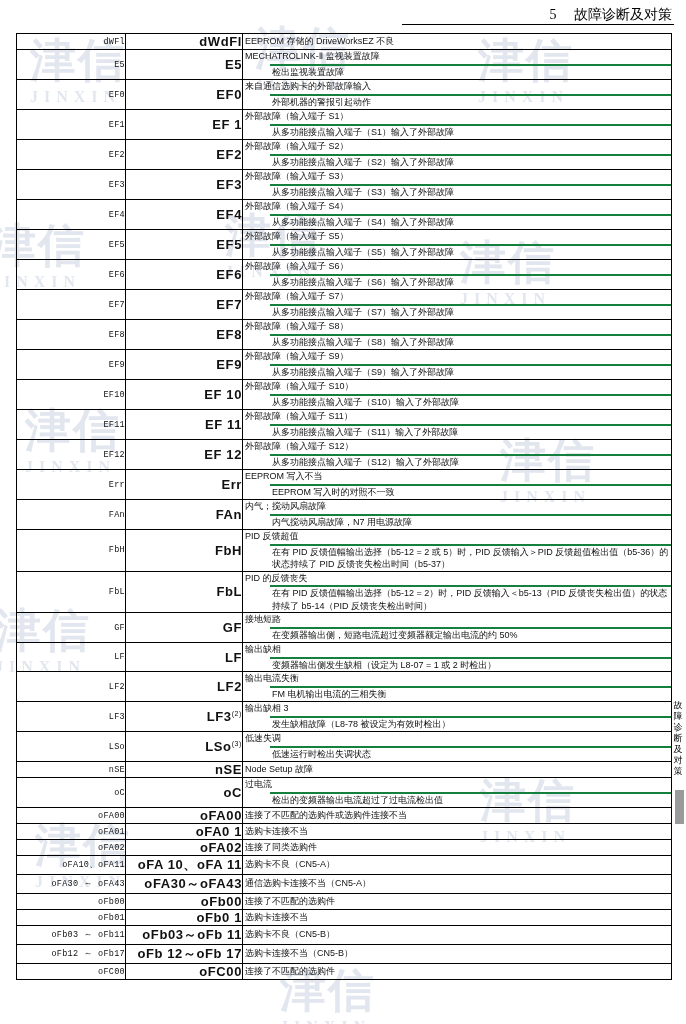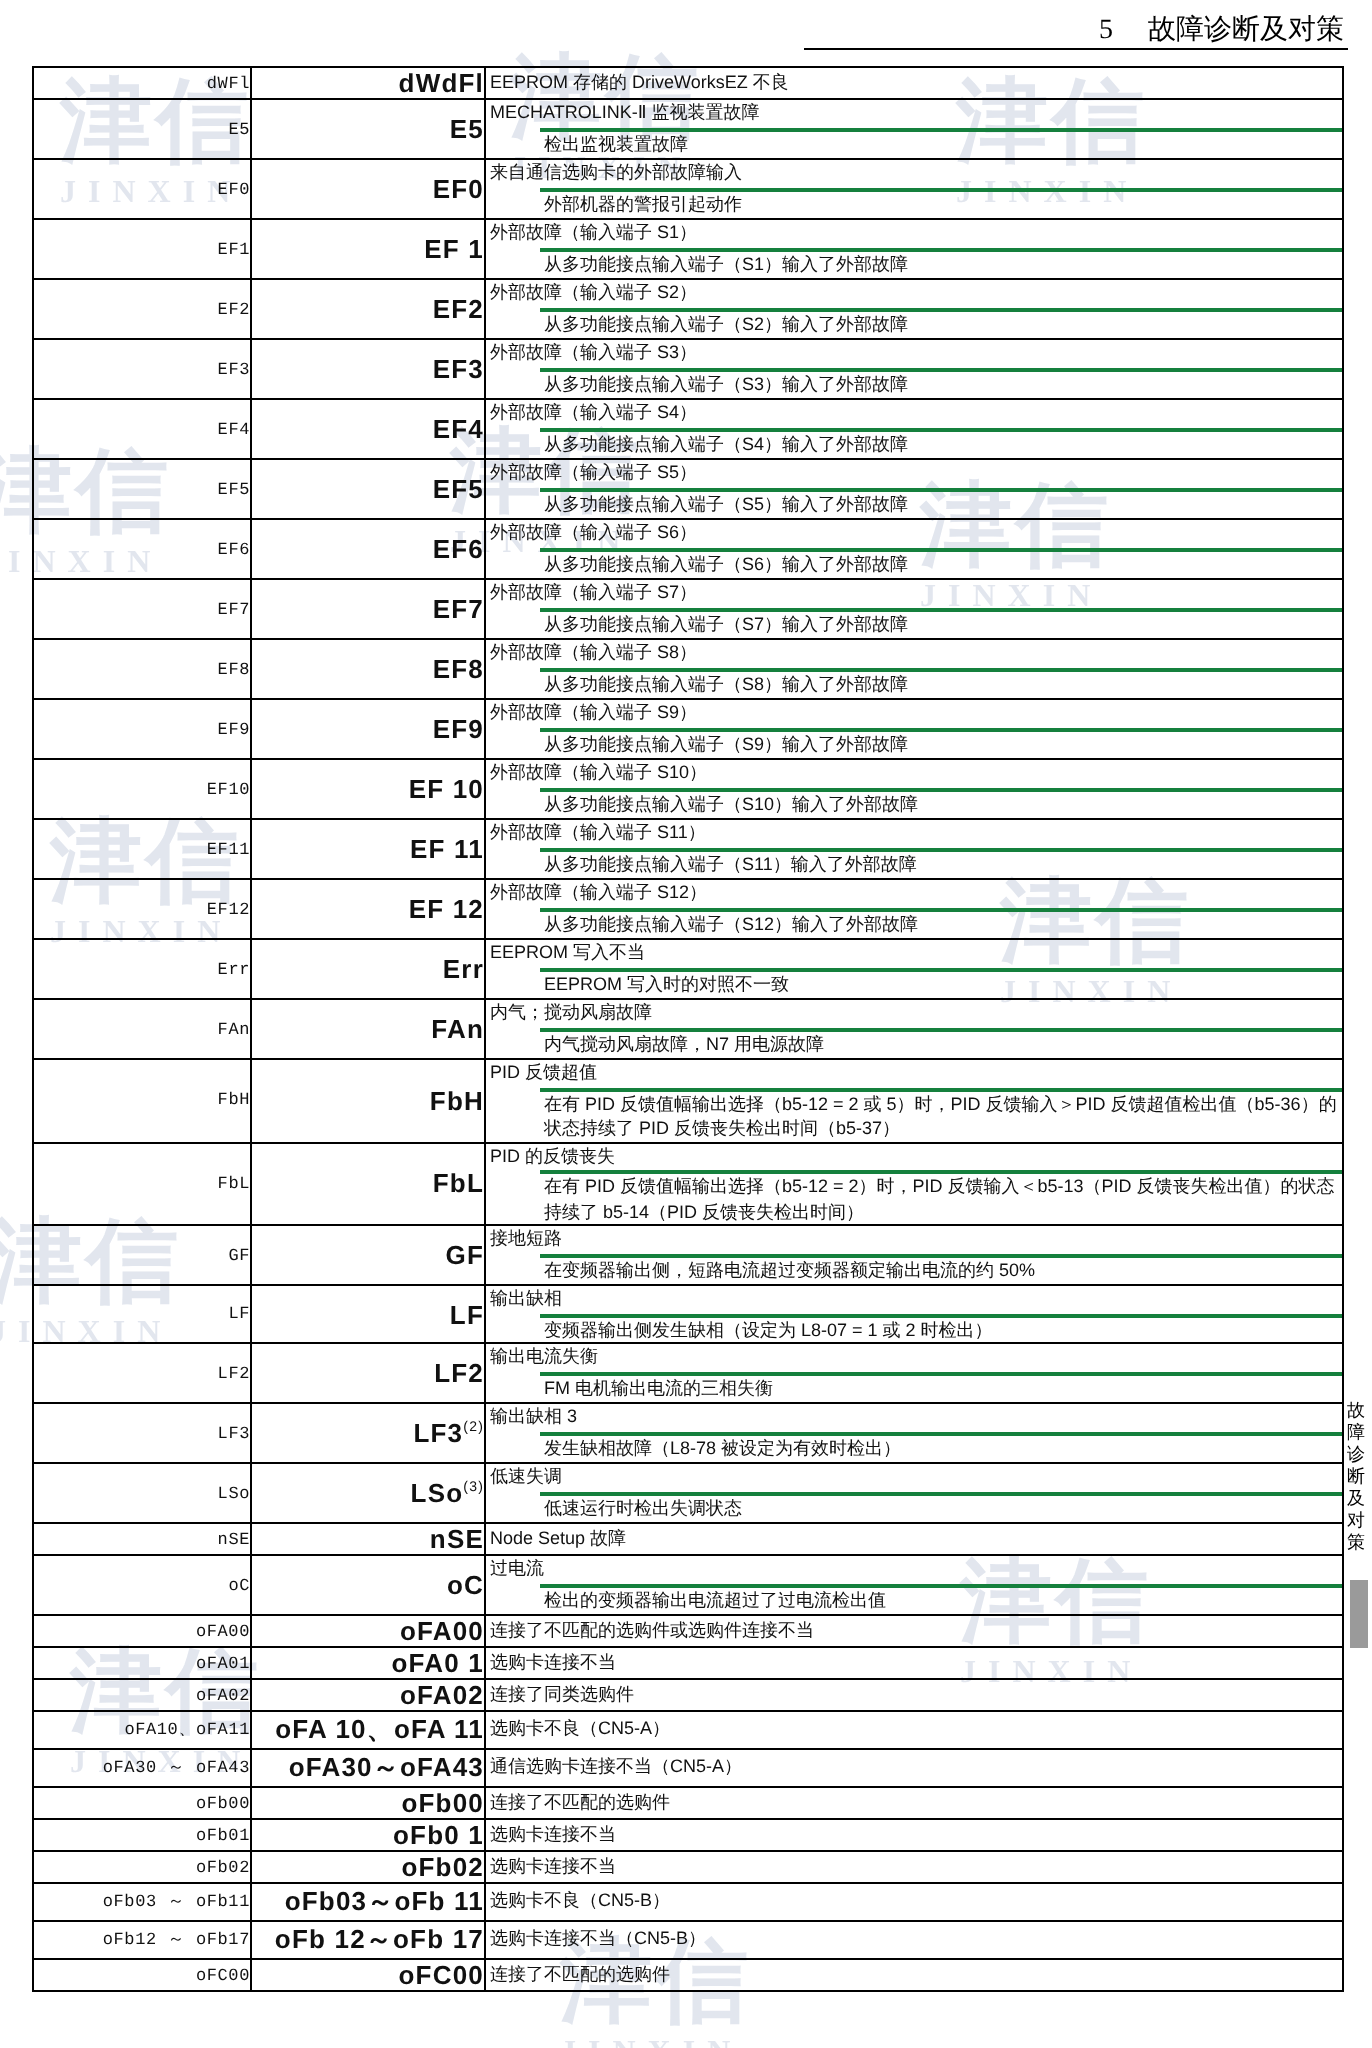--- a/index.html
+++ b/index.html
@@ -458,27 +458,20 @@
           </td>
         </tr>
         <tr>
           <td class="c-code">oFb01</td>
           <td class="c-disp"><span>oFb0 1</span></td>
           <td class="desc-cell">
             <span class="desc-line">选购卡连接不当</span>
           </td>
         </tr>
         <tr>
-          <td class="c-code">oFb02</td>
-          <td class="c-disp"><span>oFb02</span></td>
-          <td class="desc-cell">
-            <span class="desc-line">选购卡连接不当</span>
-          </td>
-        </tr>
-        <tr>
           <td class="c-code">oFb03 ～ oFb11</td>
           <td class="c-disp"><span>oFb03～oFb 11</span></td>
           <td class="desc-cell">
             <span class="desc-line">选购卡不良（CN5-B）</span>
           </td>
         </tr>
         <tr>
           <td class="c-code">oFb12 ～ oFb17</td>
           <td class="c-disp"><span>oFb 12～oFb 17</span></td>
           <td class="desc-cell">

